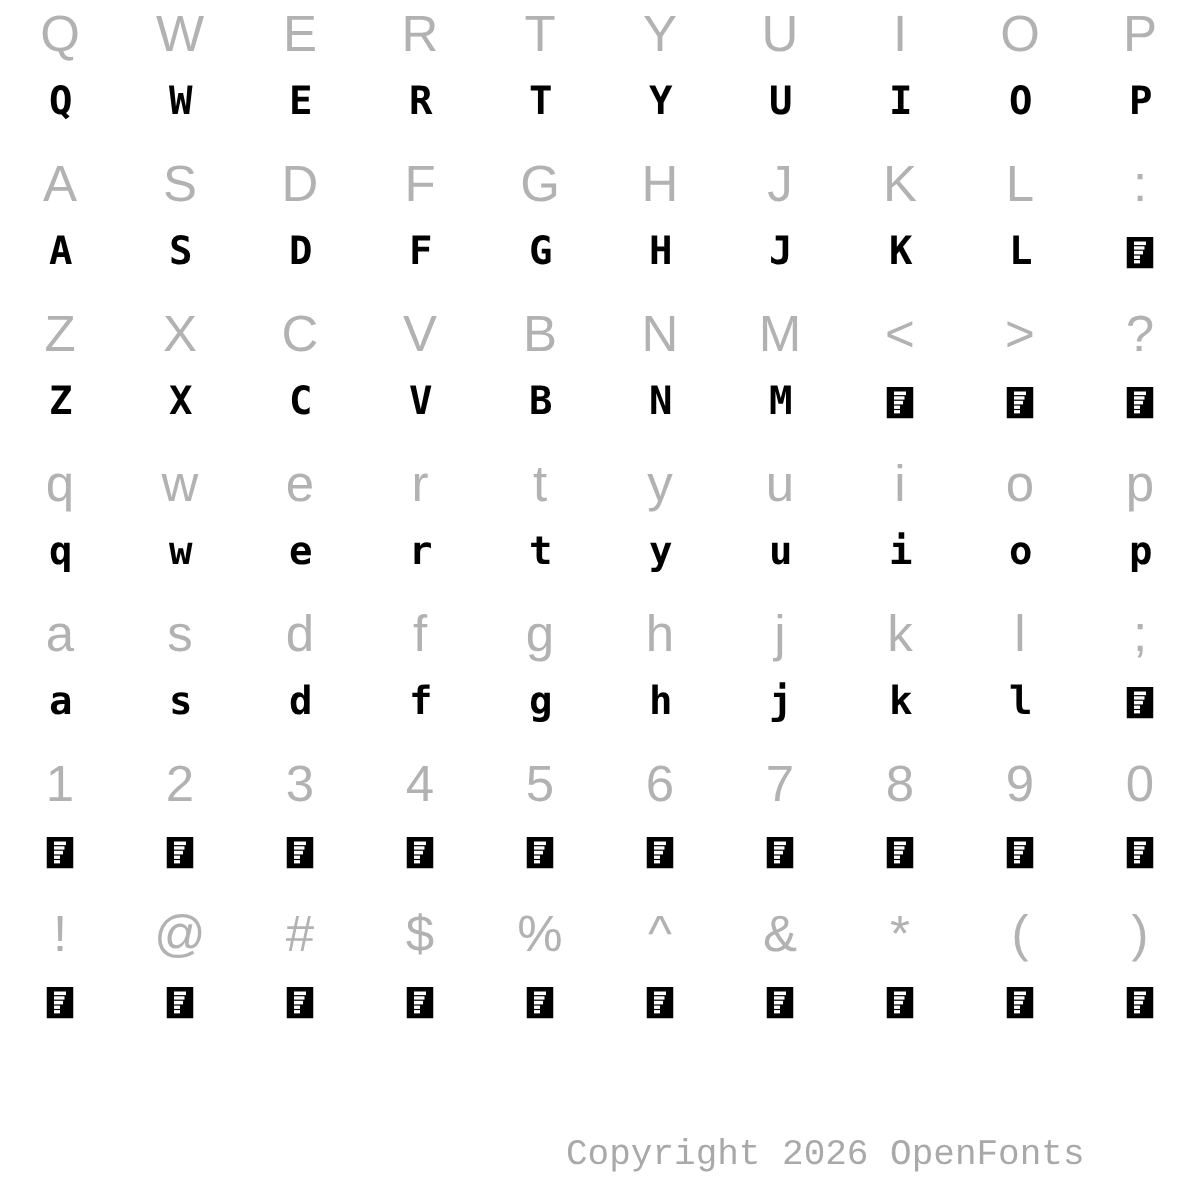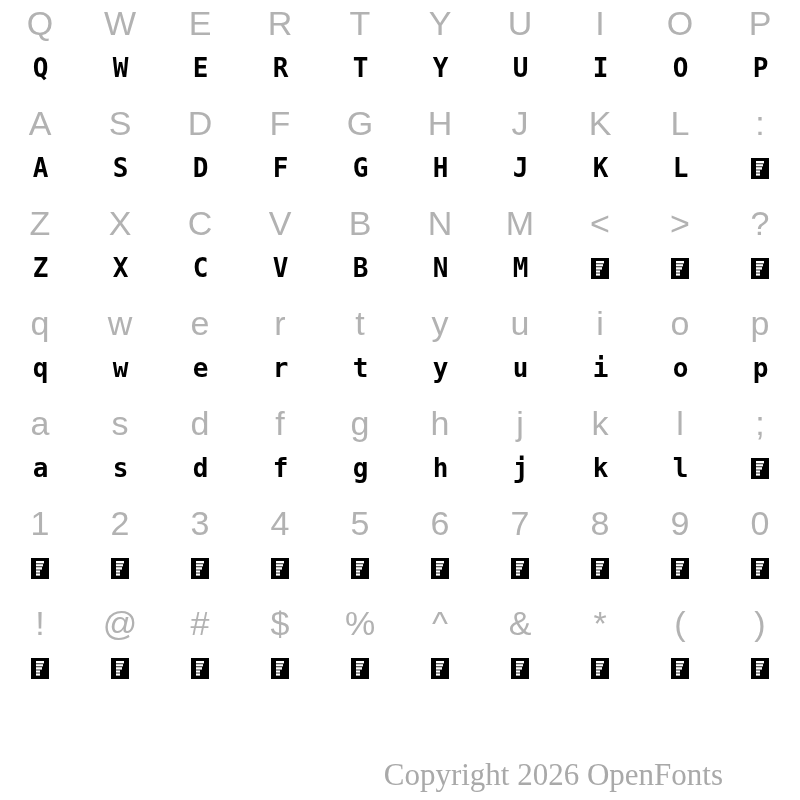--- a/index.html
+++ b/index.html
@@ -59,23 +59,23 @@
   }
   .notdef {
     width: 18px;
     height: 21px;
     display: inline-block;
   }
   .copyright {
     position: absolute;
     top: 757px;
     right: 77px;
-    font-size: 31px;
+    font-size: 24px;
     color: #a9a9a9;
-    font-family: Liberation Serif, serif;
+    font-family: Liberation Mono, monospace;
     white-space: nowrap;
   }
 </style>
 </head>
 <body>
 
 <div class="page">
   <div class="grid">
       <div class="row">
         <div class="cell">

